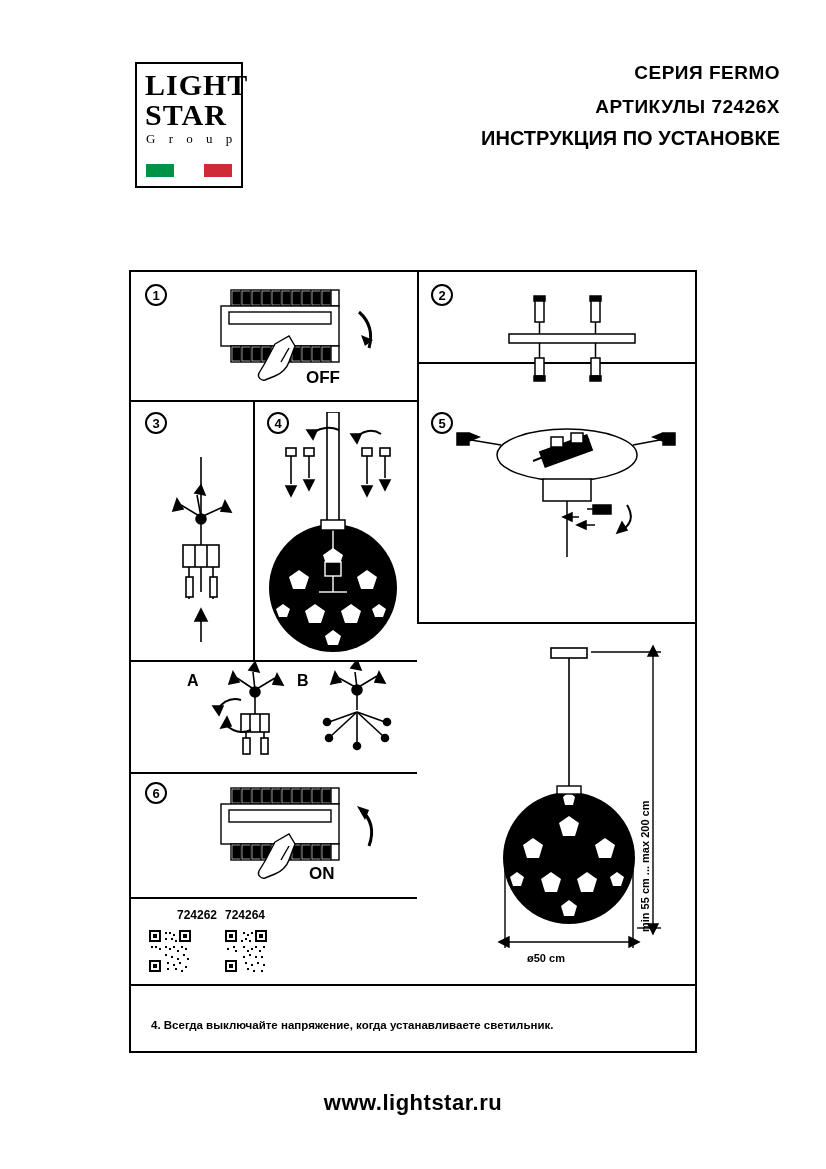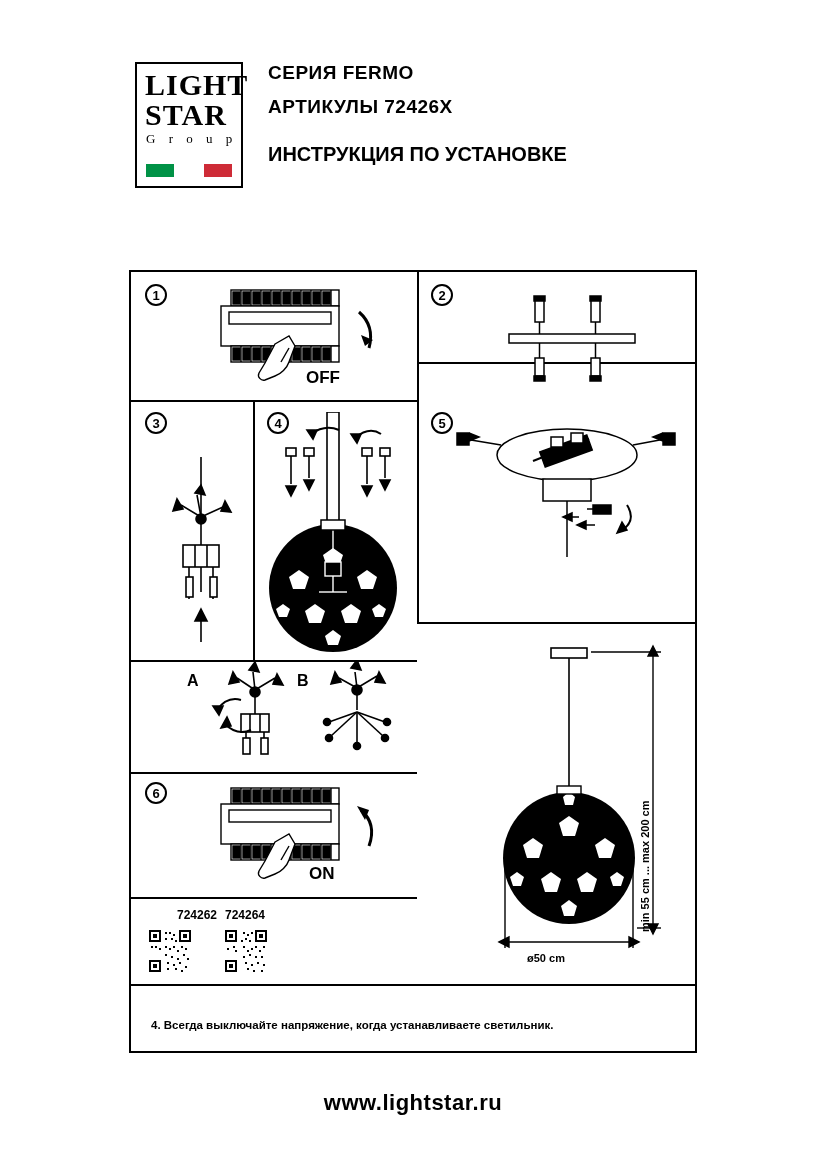--- a/index.html
+++ b/index.html
@@ -62,39 +62,39 @@
     height: 13px;
     display: flex;
   }
   .logo-flag span { display: block; height: 100%; }
   .flag-g { width: 28px; }
   .flag-w { width: 30px; }
   .flag-r { width: 28px; }
 
   .head-title {
     position: absolute;
-    left: 268px; top: 60px;
+    left: 280px; top: 60px;
     width: 500px;
-    text-align: left;
+    text-align: right;
   }
   .head-line1 {
     font-size: 19px;
     font-weight: bold;
     letter-spacing: 0.5px;
     line-height: 26px;
   }
   .head-line2 {
     font-size: 19px;
     font-weight: bold;
     letter-spacing: 0.5px;
     line-height: 26px;
     margin-top: 8px;
   }
   .head-sub {
-    margin-top: 21px;
+    margin-top: 5px;
     font-size: 20px;
     font-weight: bold;
     line-height: 26px;
   }
 
   
   .frame {
     position: absolute;
     left: 129px; top: 270px;
     width: 568px;

